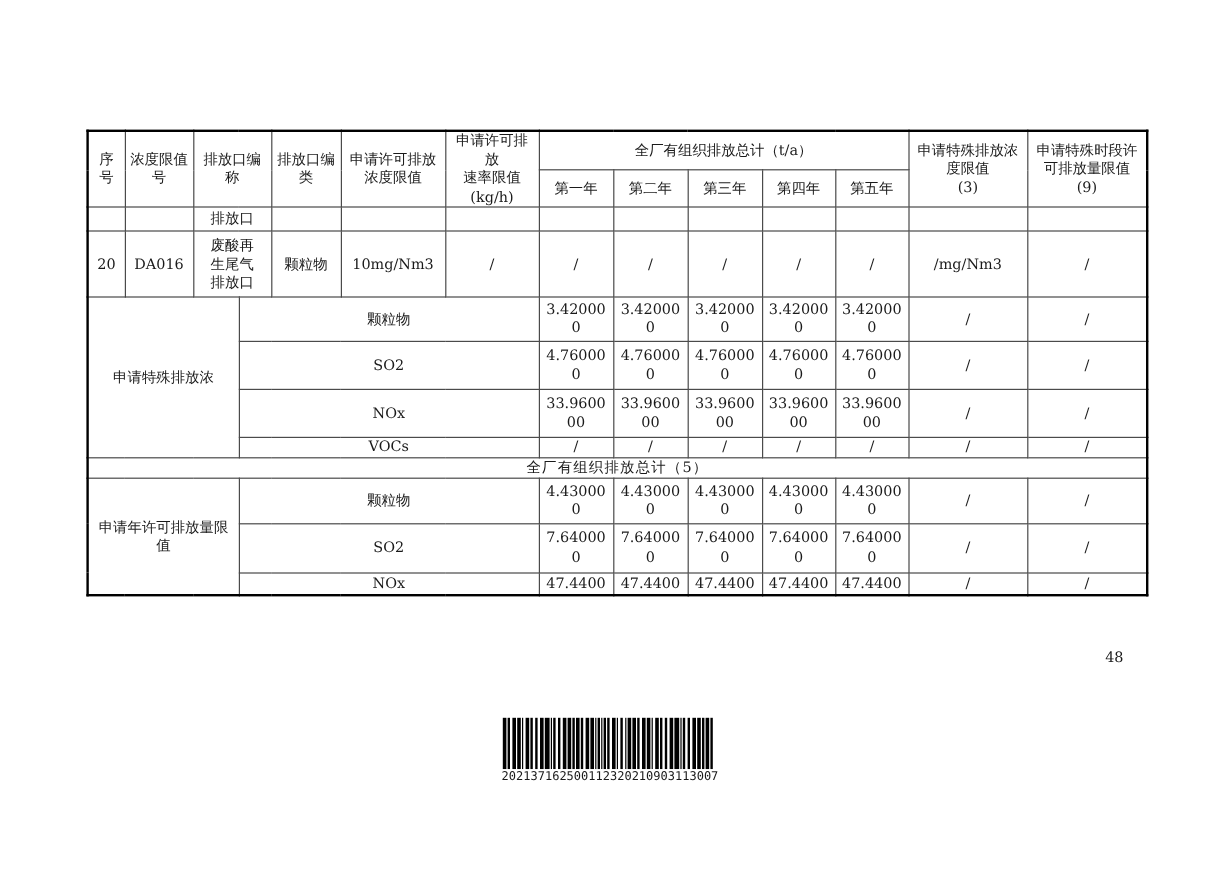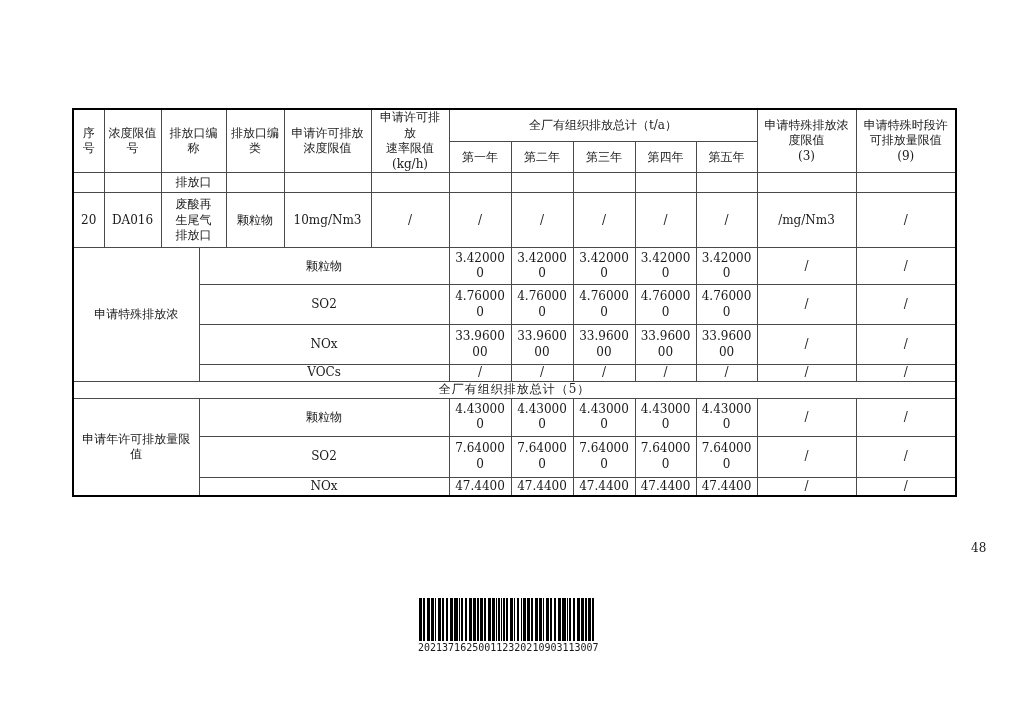--- a/index.html
+++ b/index.html
@@ -53,21 +53,21 @@
   tr.r55 { height: 55px; }
   tr.r37 { height: 37px; }
   tr.r40 { height: 40px; }
   tr.r16 { height: 16px; }
   tr.r17 { height: 17px; }
   tr.r38 { height: 38px; }
   tr.r41 { height: 41px; }
   tr.r19 { height: 19px; }
   .page-number {
     position: absolute;
-    left: 971px;
+    left: 921px;
     top: 541px;
     font-size: 12px;
   }
   .barcode {
     position: absolute;
     left: 418px;
     top: 598px;
     width: 178px;
     text-align: center;
   }

